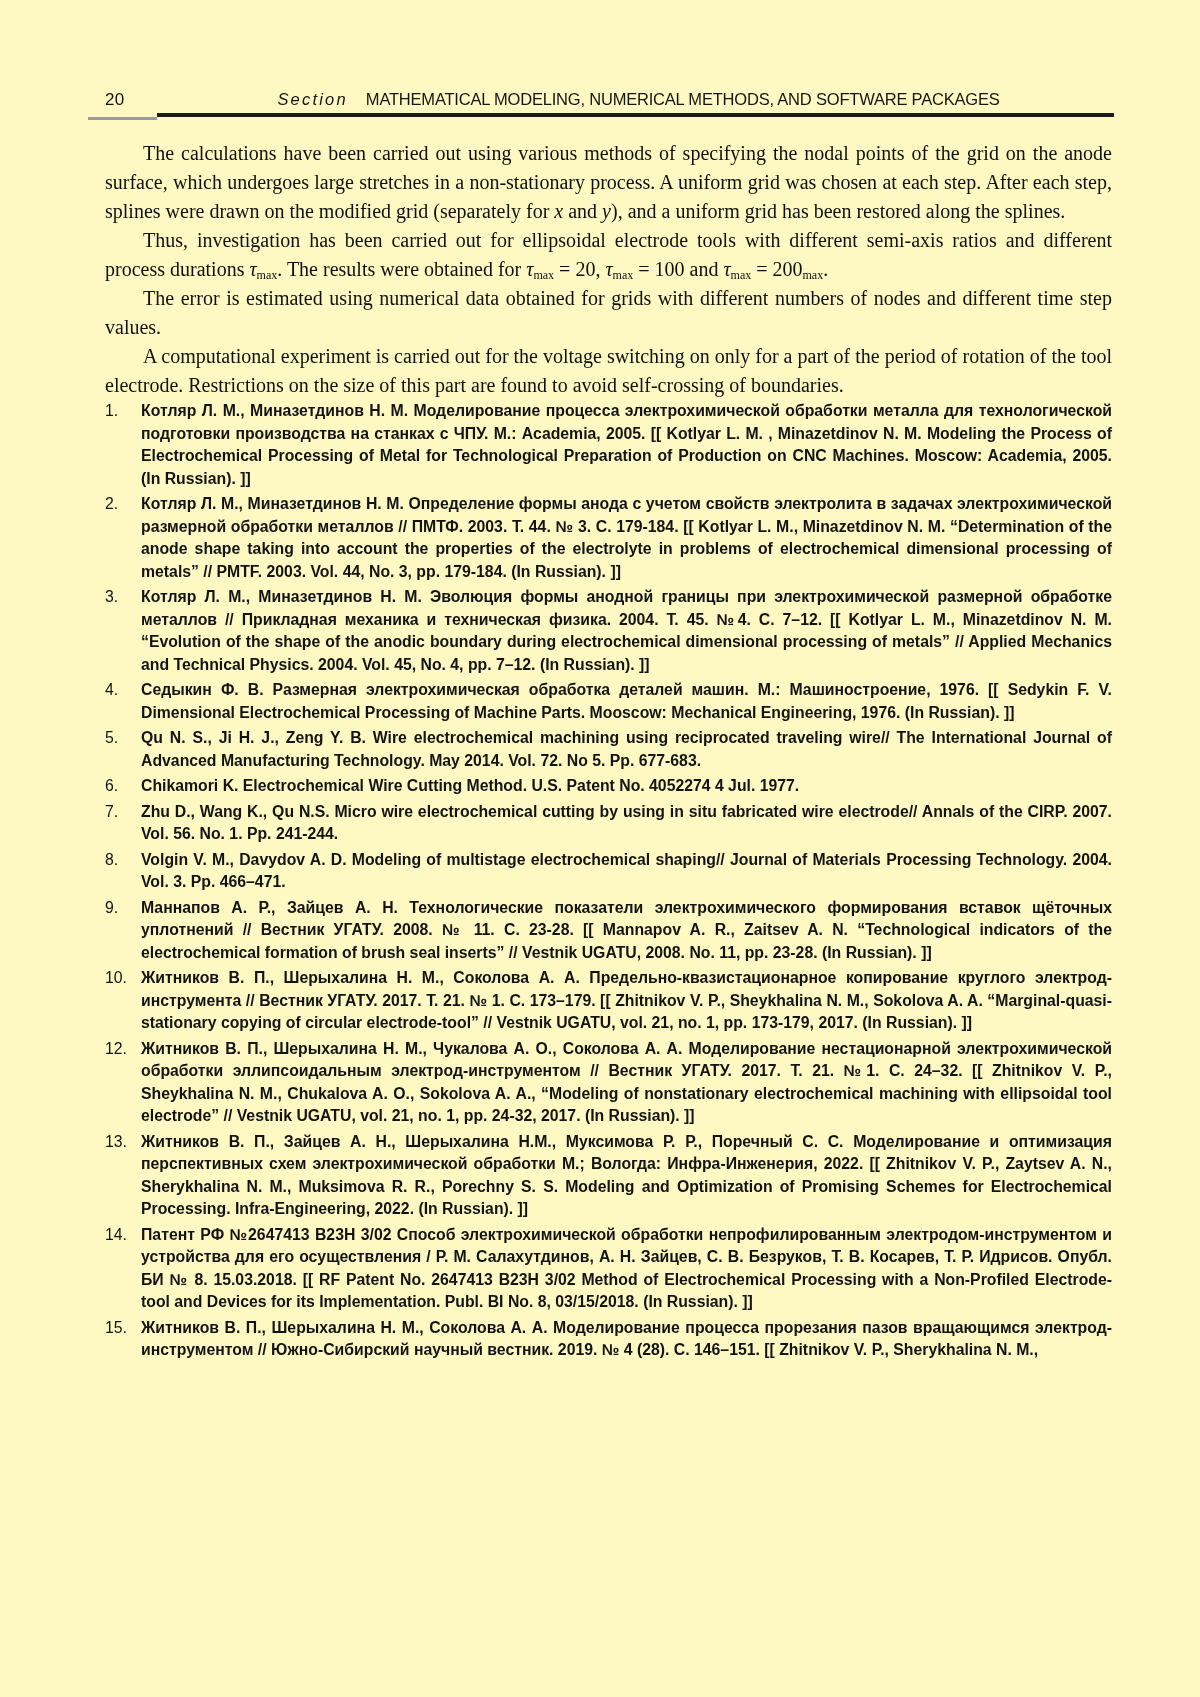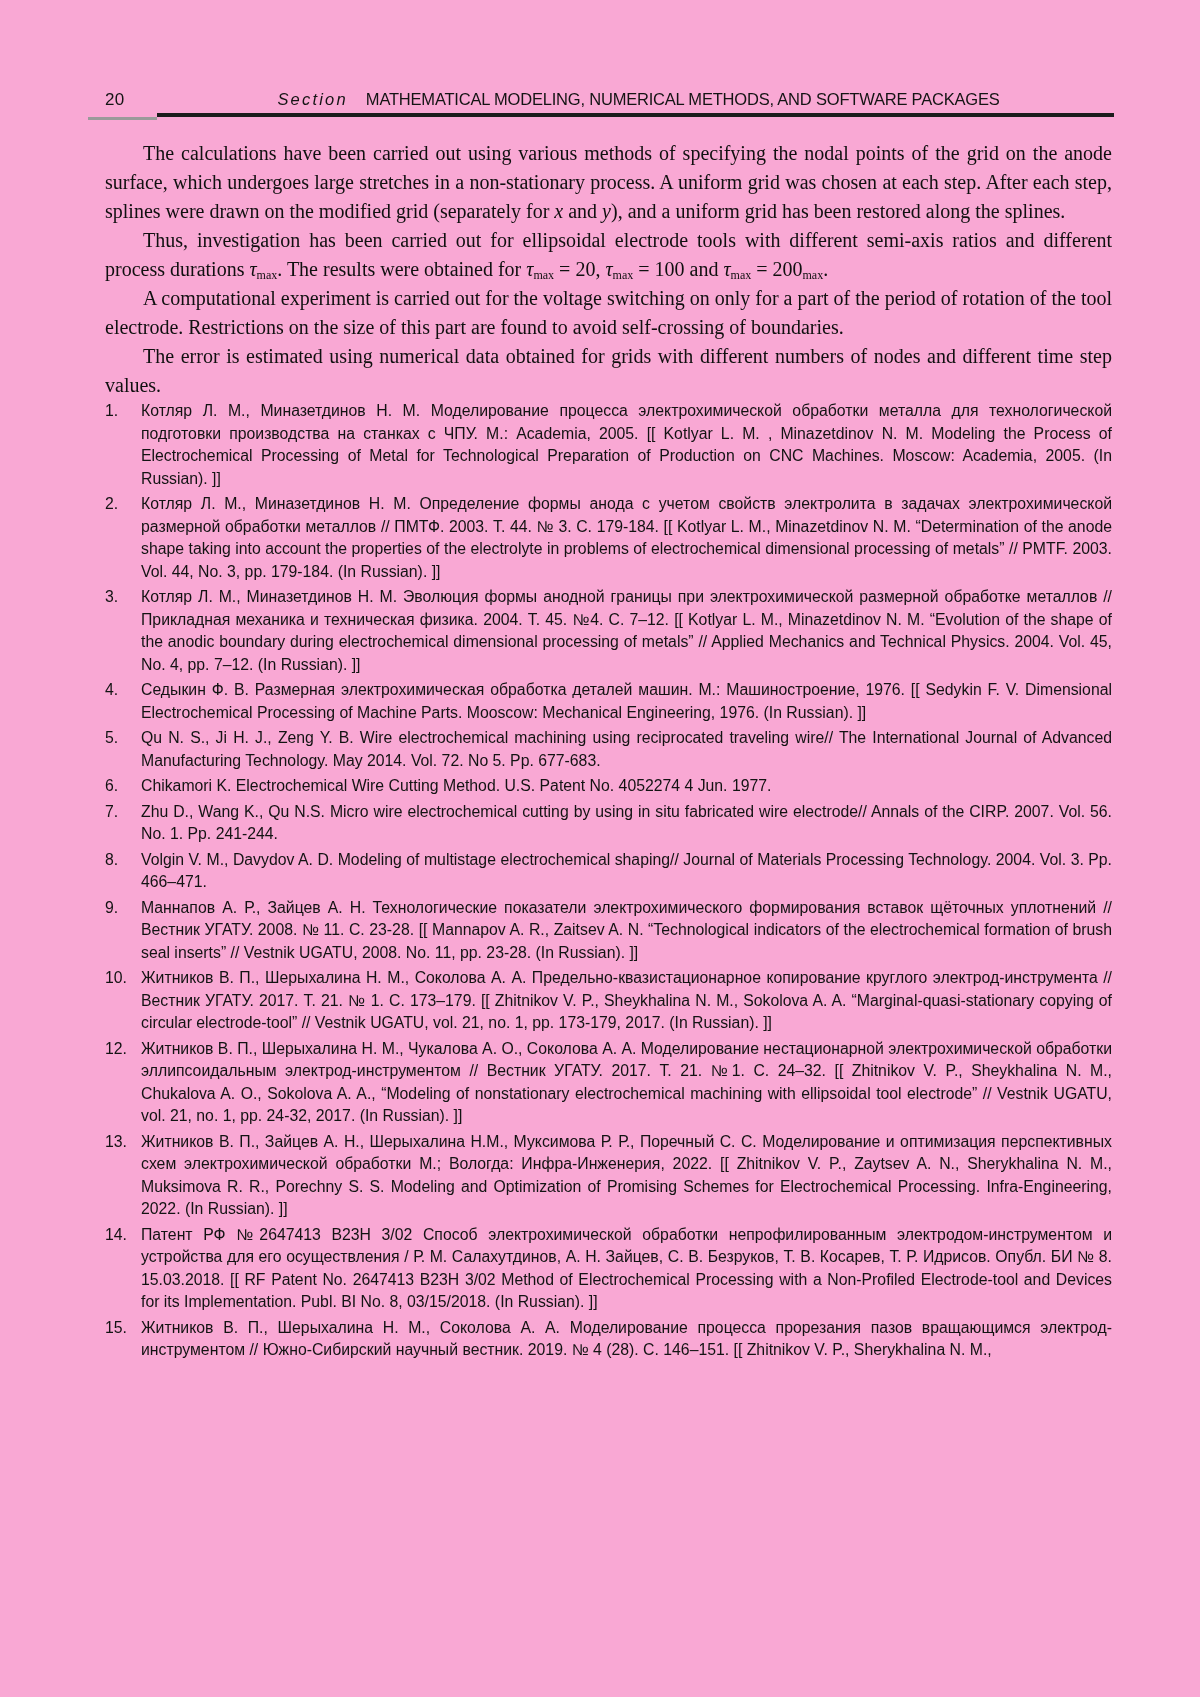--- a/index.html
+++ b/index.html
@@ -2,21 +2,21 @@
 <html lang="ru"><head>
 <meta charset="utf-8">
 <style>
   * { margin: 0; padding: 0; box-sizing: border-box; }
   html, body { background: #ffffff; }
   .page {
     position: relative;
     width: 1200px;
     min-height: 1697px;
     margin: 0 auto;
-    background: #f9a8d4;
+    background: #fef9c3;
     color: #111111;
     padding: 90px 88px 0 105px;
     font-family: "Liberation Serif", serif;
   }
   
   .header { position: relative; height: 32px; }
   .page-num {
     position: absolute; left: 0; top: 0;
     font-family: "Liberation Sans", sans-serif;
     font-size: 17px; letter-spacing: 0.2px; color: #141414;
@@ -59,41 +59,41 @@
     font-size: 17px; letter-spacing: 0.2px; color: #131313;
   }
   ol.refs { list-style: none; hyphens: auto; }
   ol.refs li {
     display: flex;
     margin-bottom: 3px;
     font-family: "Liberation Sans", sans-serif;
     font-size: 15.8px; line-height: 22.5px; color: #131313;
   }
   ol.refs .num { flex: 0 0 36px; width: 36px; }
-  ol.refs .txt { flex: 1 1 auto; text-align: justify; }
+  ol.refs .txt { flex: 1 1 auto; text-align: justify; font-weight: bold; }
 </style>
 </head>
 <body>
 
 <div class="page">
 
   <div class="header">
     <span class="page-num">20</span>
     <div class="head-title">
       <span class="section-label">Section</span><span>MATHEMATICAL MODELING, NUMERICAL METHODS, AND SOFTWARE PACKAGES</span>
     </div>
     <div class="rule-main"></div>
     <div class="rule-left"></div>
   </div>
 
   <div class="body-text">
     <p><span>The calculations have been carried out using various methods of specifying the nodal points of the grid on the anode surface, which undergoes large stretches in a non-stationary process. A uniform grid was chosen at each step. After each step, splines were drawn on the modified grid (separately for </span><i>x</i><span> and </span><i>y</i><span>), and a uniform grid has been restored along the splines.</span></p>
     <p><span>Thus, investigation has been carried out for ellipsoidal electrode tools with different semi-axis ratios and different process durations </span><i>τ</i><sub>max</sub><span>. The results were obtained for </span><i>τ</i><sub>max</sub><span> = 20, </span><i>τ</i><sub>max</sub><span> = 100 and </span><i>τ</i><sub>max</sub><span> = 200</span><sub>max</sub><span>.</span></p>
+    <p>The error is estimated using numerical data obtained for grids with different numbers of nodes and different time step values.</p>
     <p>A computational experiment is carried out for the voltage switching on only for a part of the period of rotation of the tool electrode. Restrictions on the size of this part are found to avoid self-crossing of boundaries.</p>
-    <p>The error is estimated using numerical data obtained for grids with different numbers of nodes and different time step values.</p>
   </div>
 
 
   <ol class="refs">
     <li>
         <span class="num">1.</span>
         <span class="txt">Котляр Л. М., Миназетдинов Н. М. Моделирование процесса электрохимической обработки металла для технологической подготовки производства на станках с ЧПУ. М.: Academia, 2005.  [[ Kotlyar L. M. , Minazetdinov N. M. Modeling the Process of Electrochemical Processing of Metal for Technological Preparation of Production on CNC Machines. Moscow: Academia, 2005. (In Russian). ]]</span>
       </li>
     <li>
         <span class="num">2.</span>
@@ -106,21 +106,21 @@
     <li>
         <span class="num">4.</span>
         <span class="txt">Седыкин Ф. В. Размерная электрохимическая обработка деталей машин. М.: Машиностроение, 1976.  [[ Sedykin F. V. Dimensional Electrochemical Processing of Machine Parts. Mooscow: Mechanical Engineering, 1976. (In Russian). ]]</span>
       </li>
     <li>
         <span class="num">5.</span>
         <span class="txt">Qu N. S., Ji H. J., Zeng Y. B. Wire electrochemical machining using reciprocated traveling wire// The International Journal of Advanced Manufacturing Technology. May 2014. Vol. 72. No 5. Pp. 677-683.</span>
       </li>
     <li>
         <span class="num">6.</span>
-        <span class="txt">Chikamori K. Electrochemical Wire Cutting Method. U.S. Patent No. 4052274 4 Jun. 1977.</span>
+        <span class="txt">Chikamori K. Electrochemical Wire Cutting Method. U.S. Patent No. 4052274 4 Jul. 1977.</span>
       </li>
     <li>
         <span class="num">7.</span>
         <span class="txt">Zhu D., Wang K., Qu N.S. Micro wire electrochemical cutting by using in situ fabricated wire electrode// Annals of the CIRP. 2007. Vol. 56. No. 1. Pp. 241-244.</span>
       </li>
     <li>
         <span class="num">8.</span>
         <span class="txt">Volgin V. M., Davydov A. D. Modeling of multistage electrochemical shaping// Journal of Materials Processing Technology. 2004. Vol. 3. Pp. 466–471.</span>
       </li>
     <li>

